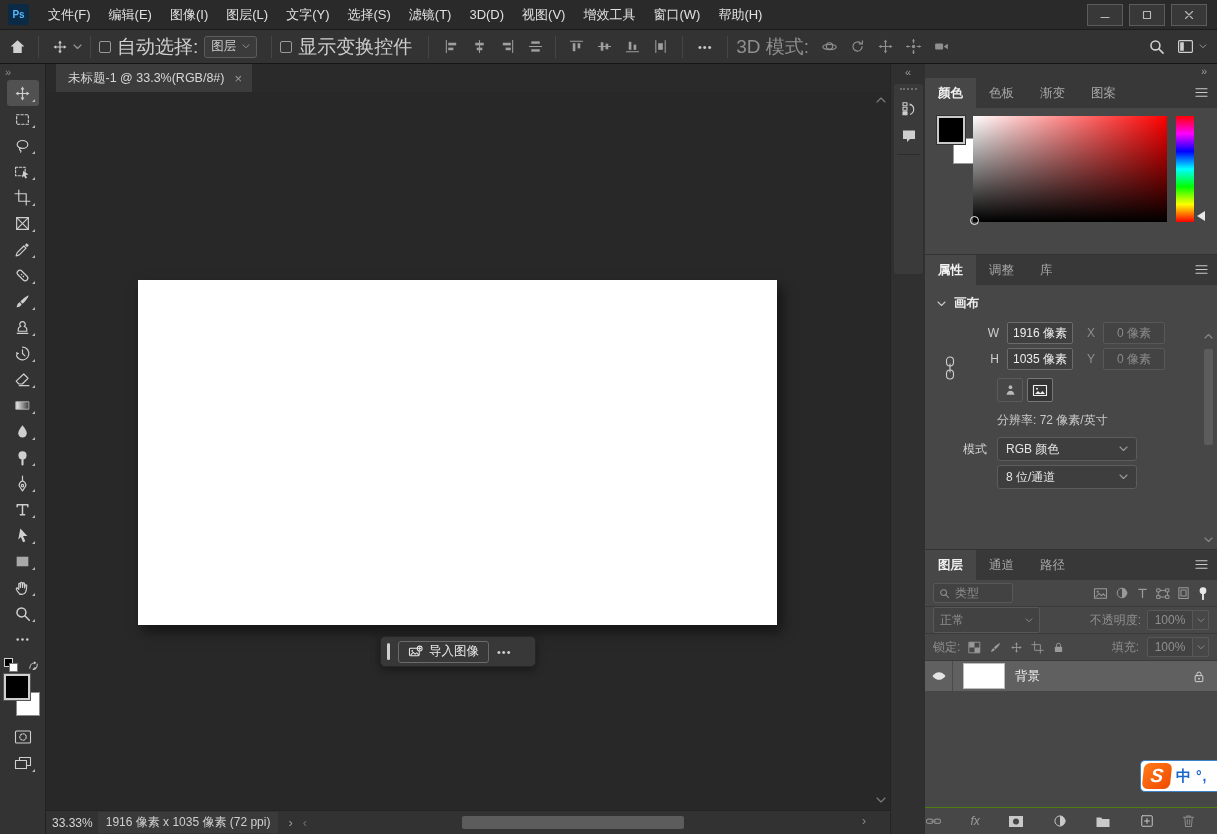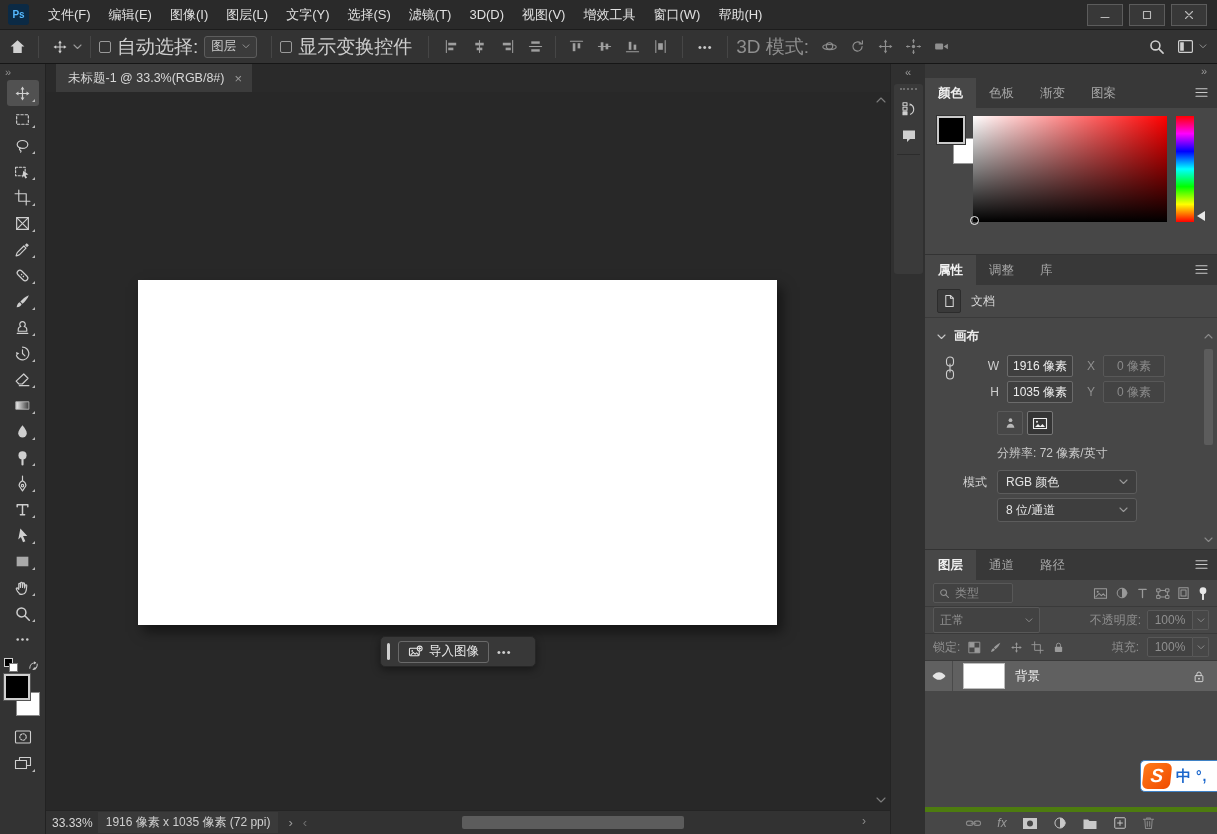--- a/index.html
+++ b/index.html
@@ -130,21 +130,21 @@
   .blend-dd { width:107px; height:20px; border:1px solid #585858; border-radius:2px; background:#424242; display:flex; align-items:center; justify-content:space-between; padding:12px 6px; color:#8f8f8f; }
   .small-field { width:46px; height:20px; border:1px solid #585858; background:#424242; border-radius:2px 0 0 2px; display:flex; align-items:center; justify-content:center; color:#8f8f8f; }
   .small-chev { width:16px; height:20px; border:1px solid #585858; border-left:none; border-radius:0 2px 2px 0; display:flex; align-items:center; justify-content:center; color:#8f8f8f; }
   .lock-row { height:27px; display:flex; align-items:center; padding:0 8px; border-bottom:1px solid #3a3a3a; gap:8px; color:#8f8f8f; }
   .layer-row { height:30px; background:#606060; display:flex; align-items:center; }
   .eye-box { width:28px; height:30px; display:flex; align-items:center; justify-content:center; color:#e4e4e4; border-right:1px solid #4a4a4a; }
   .layer-thumb { width:42px; height:26px; background:#fff; border:1px solid #bdbdbd; margin:0 10px; }
   .layer-name { color:#f0f0f0; font-size:12.5px; flex:1; }
   .layer-lock { color:#d9d9d9; margin-right:12px; }
   .layers-empty { flex:1; }
-  .layers-bottom { height:27px; border-top:5px solid #4d7c0f; display:flex; align-items:center; justify-content:center; gap:15px; padding-right:22px; }
+  .layers-bottom { height:27px; border-top:1px solid #4d7c0f; display:flex; align-items:center; justify-content:space-between; gap:15px; padding-right:22px; }
   .lb-ic { color:#c9c9c9; display:flex; }
   .lb-ic.dim3 { color:#8a8a8a; }
   .fx-txt { font-style:italic; font-size:12px; color:#9a9a9a; }
 
   
   #ime { position:absolute; right:0; bottom:42px; width:77px; height:32px; background:#ffffff; border:1px solid #3f82c6; border-right:none; border-radius:5px 0 0 5px; display:flex; align-items:center; gap:5px; padding-left:2px; overflow:hidden; }
   .ime-logo { width:28px; height:26px; background:linear-gradient(135deg,#ff7a1a,#f04b00); border-radius:6px; transform:skewX(-6deg); color:#fff; font-weight:bold; font-size:19px; font-style:italic; display:flex; align-items:center; justify-content:center; }
   .ime-mode { color:#1a66cc; font-weight:bold; font-size:15px; }
   .ime-sym { color:#1a66cc; font-size:14px; font-weight:bold; letter-spacing:1px; }
 </style>
@@ -600,29 +600,20 @@
       <div class="tabs">
         <div class="tab active">属性</div>
         <div class="tab">调整</div>
         <div class="tab">库</div>
         <div class="tab-menu">
             <svg class="ic" width="15" height="13" viewBox="0 0 16 14">
               <path d="M2 3h12M2 7h12M2 11h12"></path>
             </svg>
           </div>
       </div>
-      <div class="doc-row">
-        <div class="doc-ic-box">
-            <svg class="ic" width="13" height="14" viewBox="0 0 14 15">
-              <path d="M3 1.5h5l3 3v9H3z"></path>
-              <path d="M8 1.5v3h3"></path>
-            </svg>
-          </div>
-        <span style="color:#d9d9d9">文档</span>
-      </div>
       <div class="sec-head">
         <svg class="ic" width="9" height="6" viewBox="0 0 9 6" style="color:#c9c9c9">
             <path d="M1 1l3.5 3.5L8 1"></path>
           </svg>
         <span>画布</span>
       </div>
       <div class="link-chain">
           <svg class="ic" width="14" height="26" viewBox="0 0 14 26">
             <rect x="3.5" y="2" width="7" height="9" rx="3.5"></rect>
             <rect x="3.5" y="15" width="7" height="9" rx="3.5"></rect>

